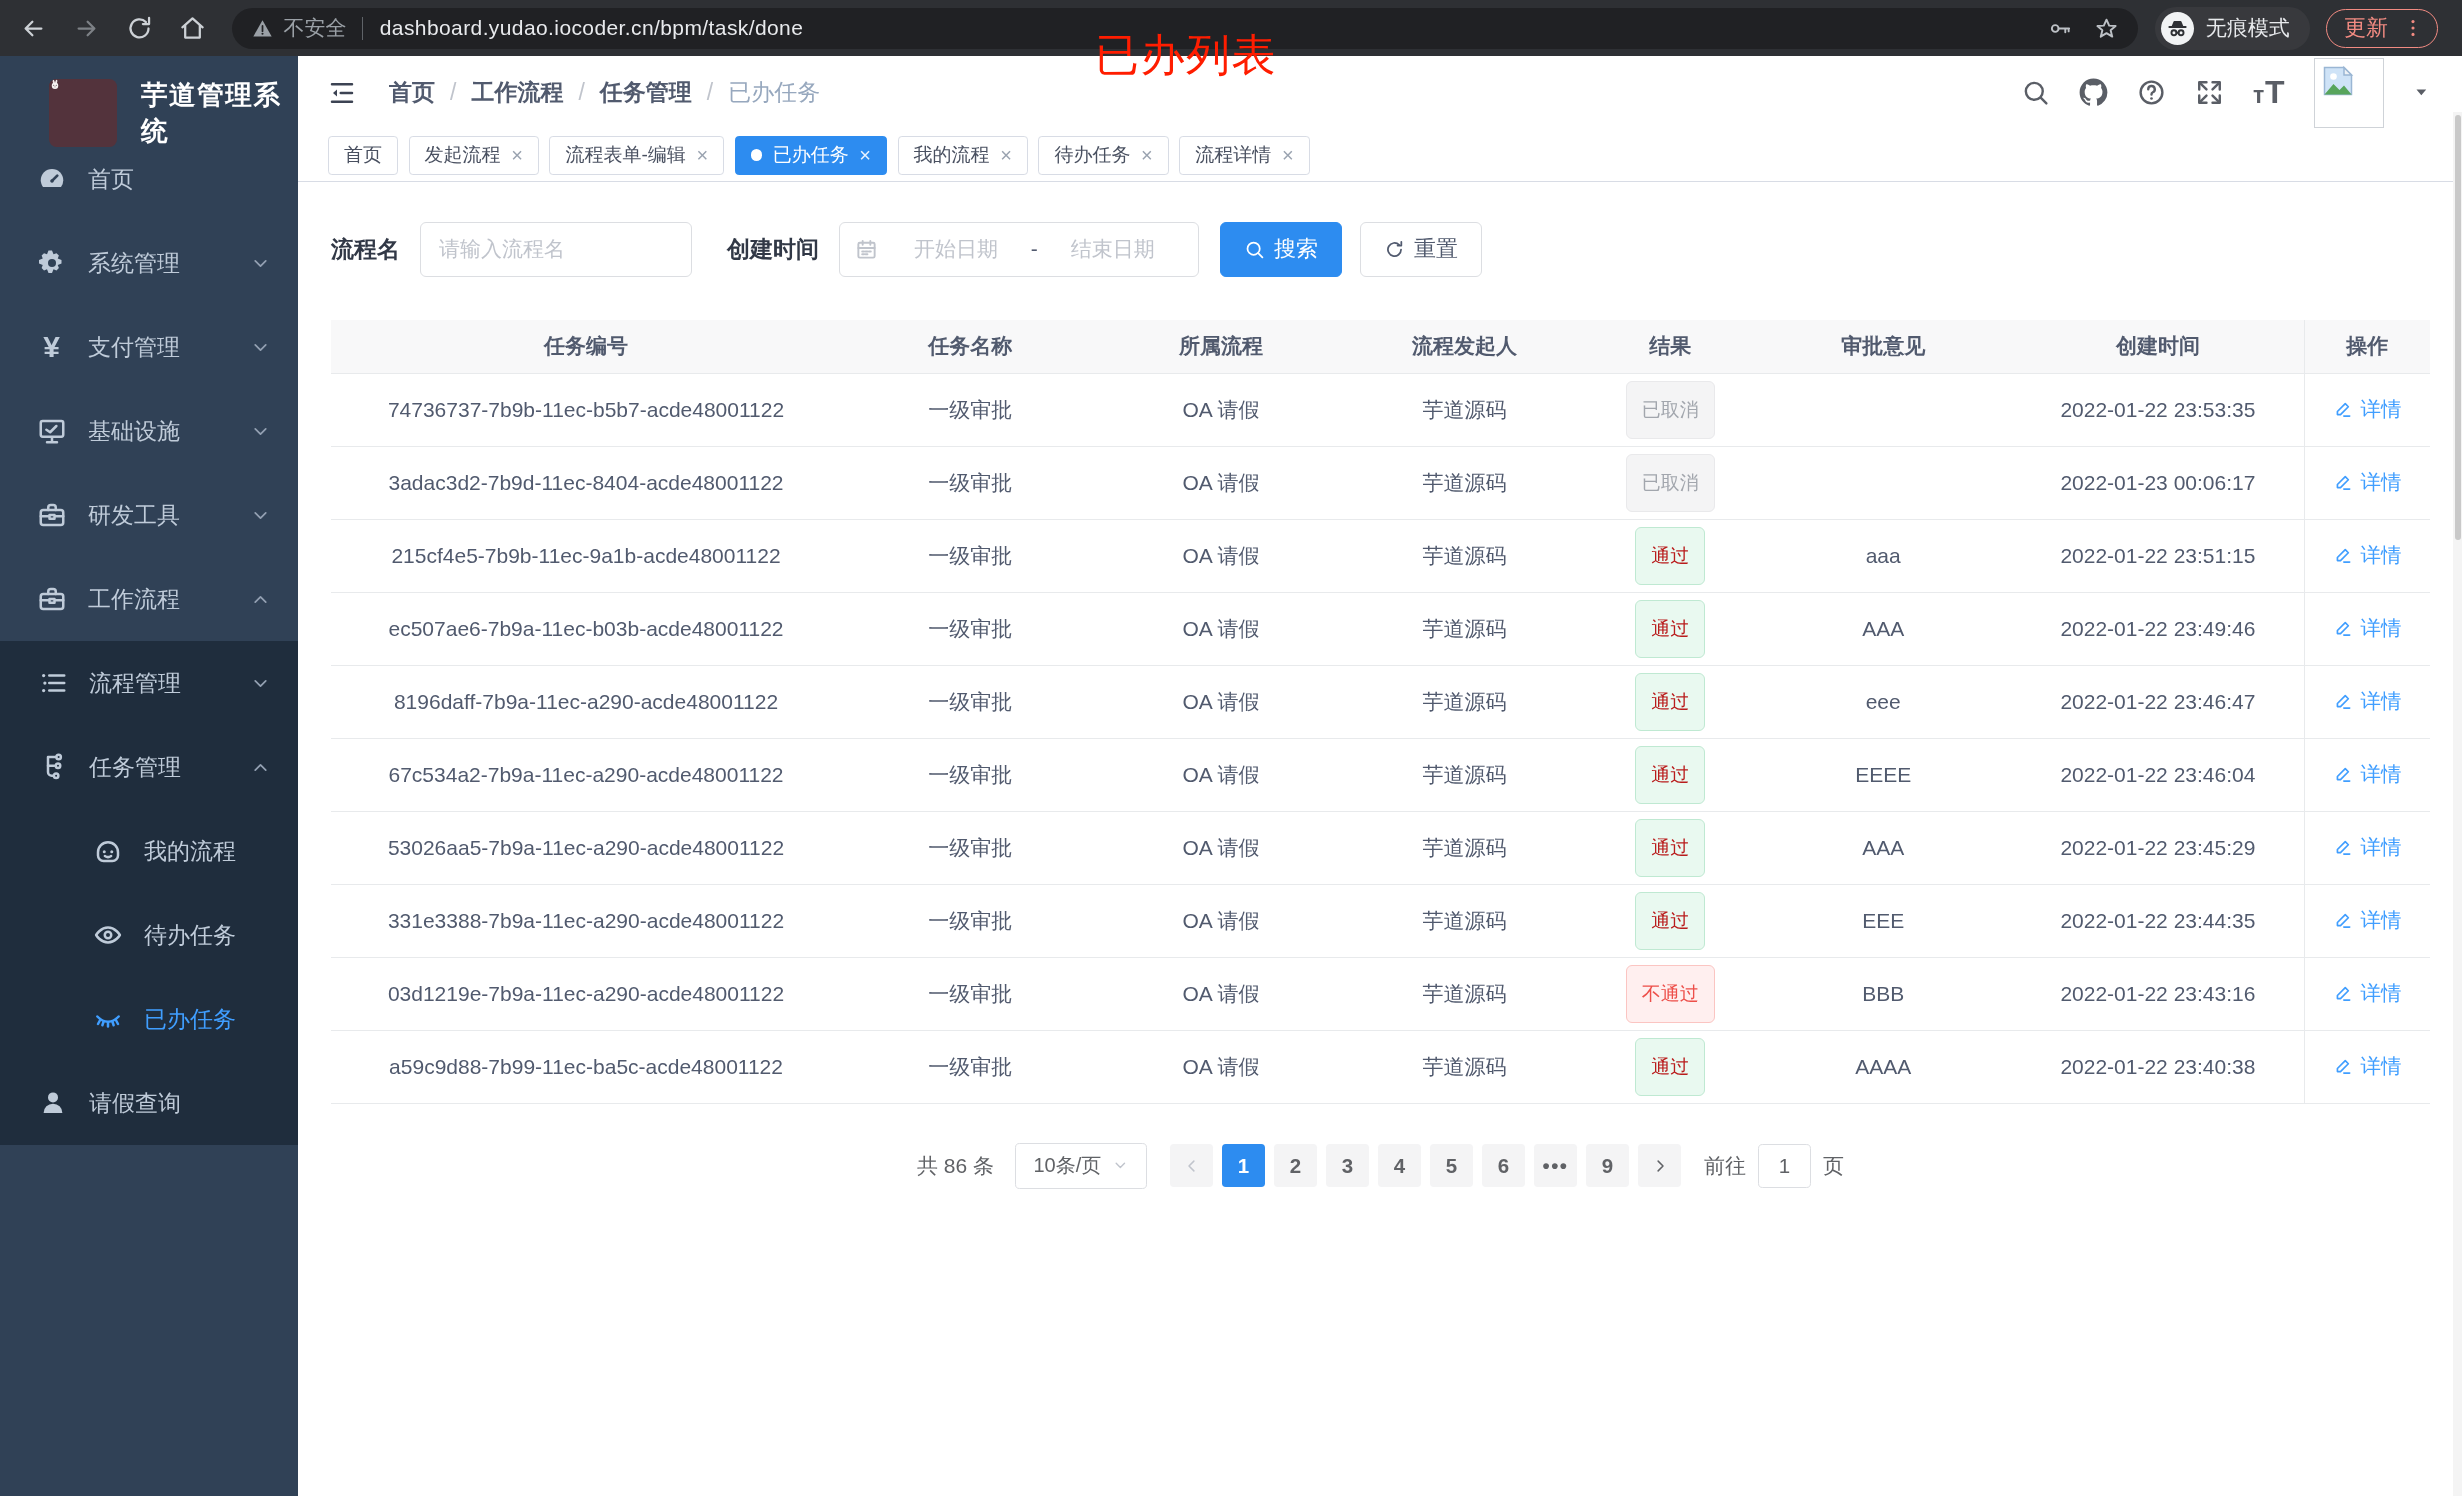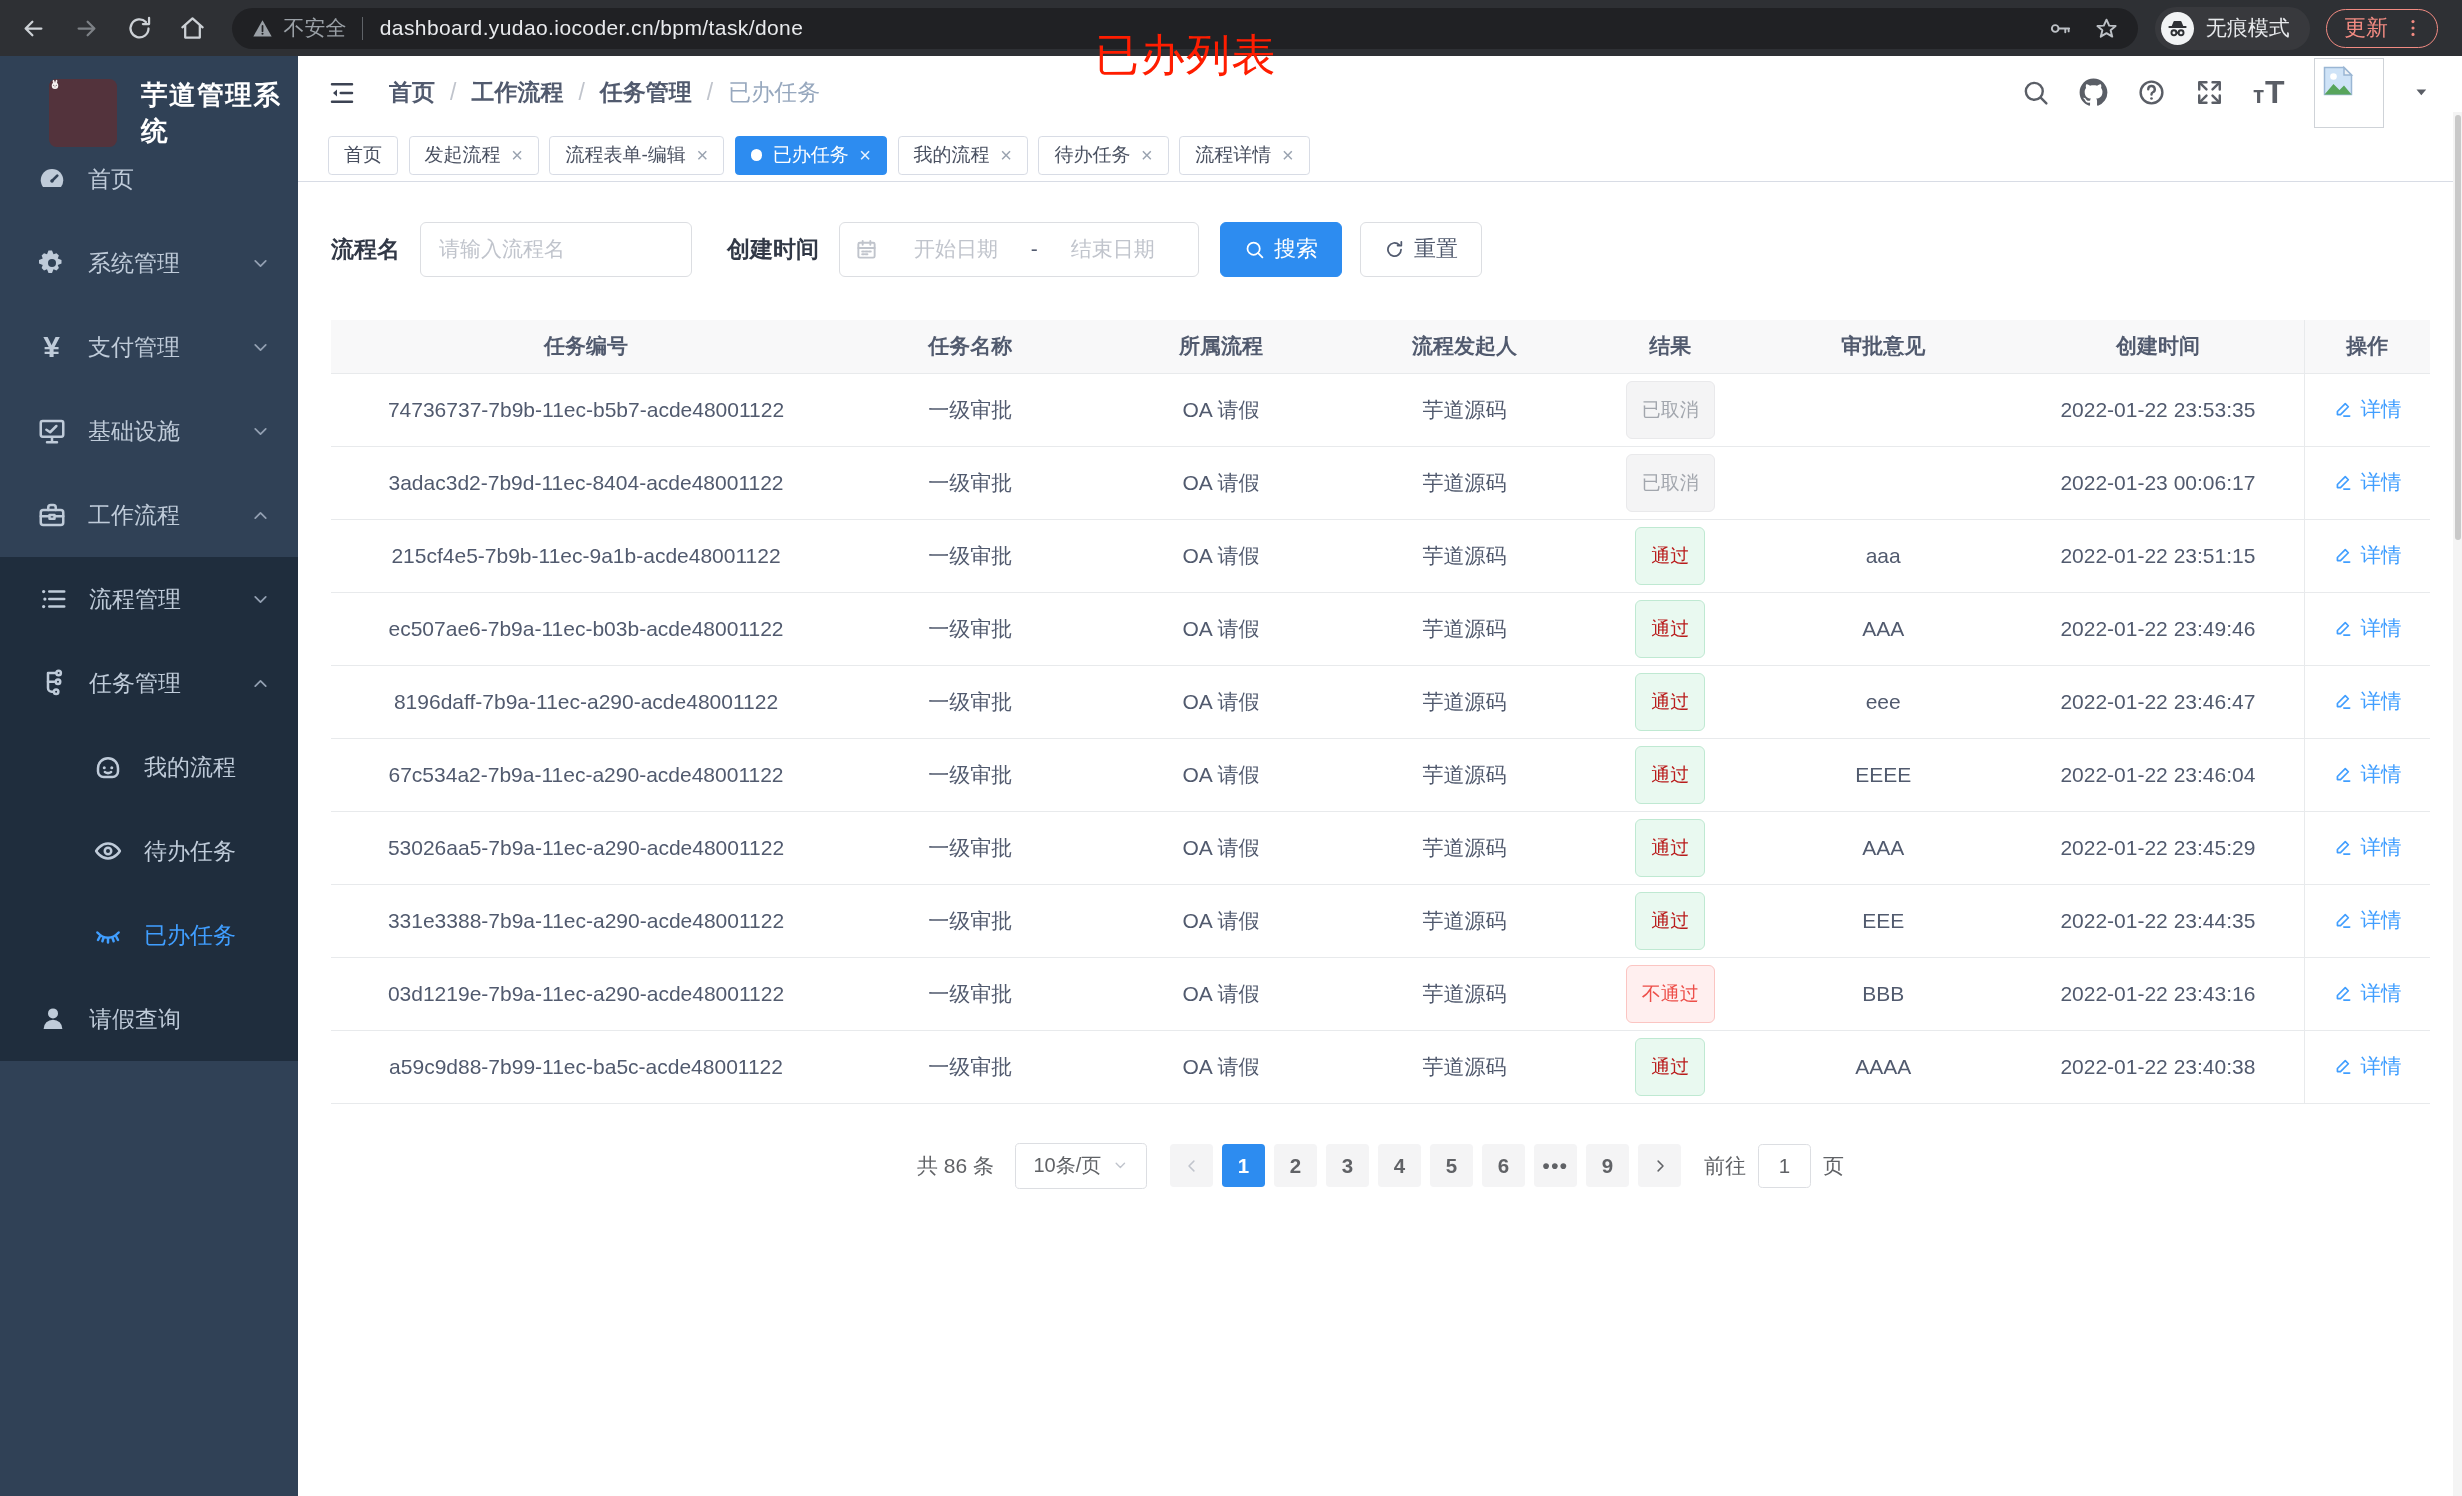--- a/index.html
+++ b/index.html
@@ -279,20 +279,35 @@
           </span>
         </div>
         <div class="menu-item l1">
           <span class="mi-icon ic">
             <svg viewBox="0 0 24 24" fill="none" stroke="currentColor" stroke-width="2" stroke-linecap="round" stroke-linejoin="round">
               <rect x="3" y="8" width="18" height="12" rx="2"></rect>
               <path d="M9 8V6a2 2 0 0 1 2-2h2a2 2 0 0 1 2 2v2"></path>
               <path d="M3 13h7M14 13h7M10 12h4v3h-4z"></path>
             </svg>
           </span>
+          <span>研发工具</span>
+          <span class="mi-chev ic">
+            <svg viewBox="0 0 24 24" fill="none" stroke="currentColor" stroke-width="2" stroke-linecap="round" stroke-linejoin="round">
+              <path d="M6 9l6 6 6-6"></path>
+            </svg>
+          </span>
+        </div>
+        <div class="menu-item l1">
+          <span class="mi-icon ic">
+            <svg viewBox="0 0 24 24" fill="none" stroke="currentColor" stroke-width="2" stroke-linecap="round" stroke-linejoin="round">
+              <rect x="3" y="8" width="18" height="12" rx="2"></rect>
+              <path d="M9 8V6a2 2 0 0 1 2-2h2a2 2 0 0 1 2 2v2"></path>
+              <path d="M3 13h7M14 13h7M10 12h4v3h-4z"></path>
+            </svg>
+          </span>
           <span>工作流程</span>
           <span class="mi-chev ic">
             <svg viewBox="0 0 24 24" fill="none" stroke="currentColor" stroke-width="2" stroke-linecap="round" stroke-linejoin="round">
               <path d="M6 15l6-6 6 6"></path>
             </svg>
           </span>
         </div>
         <div class="submenu">
           <div class="menu-item l2">
             <span class="mi-icon ic">

